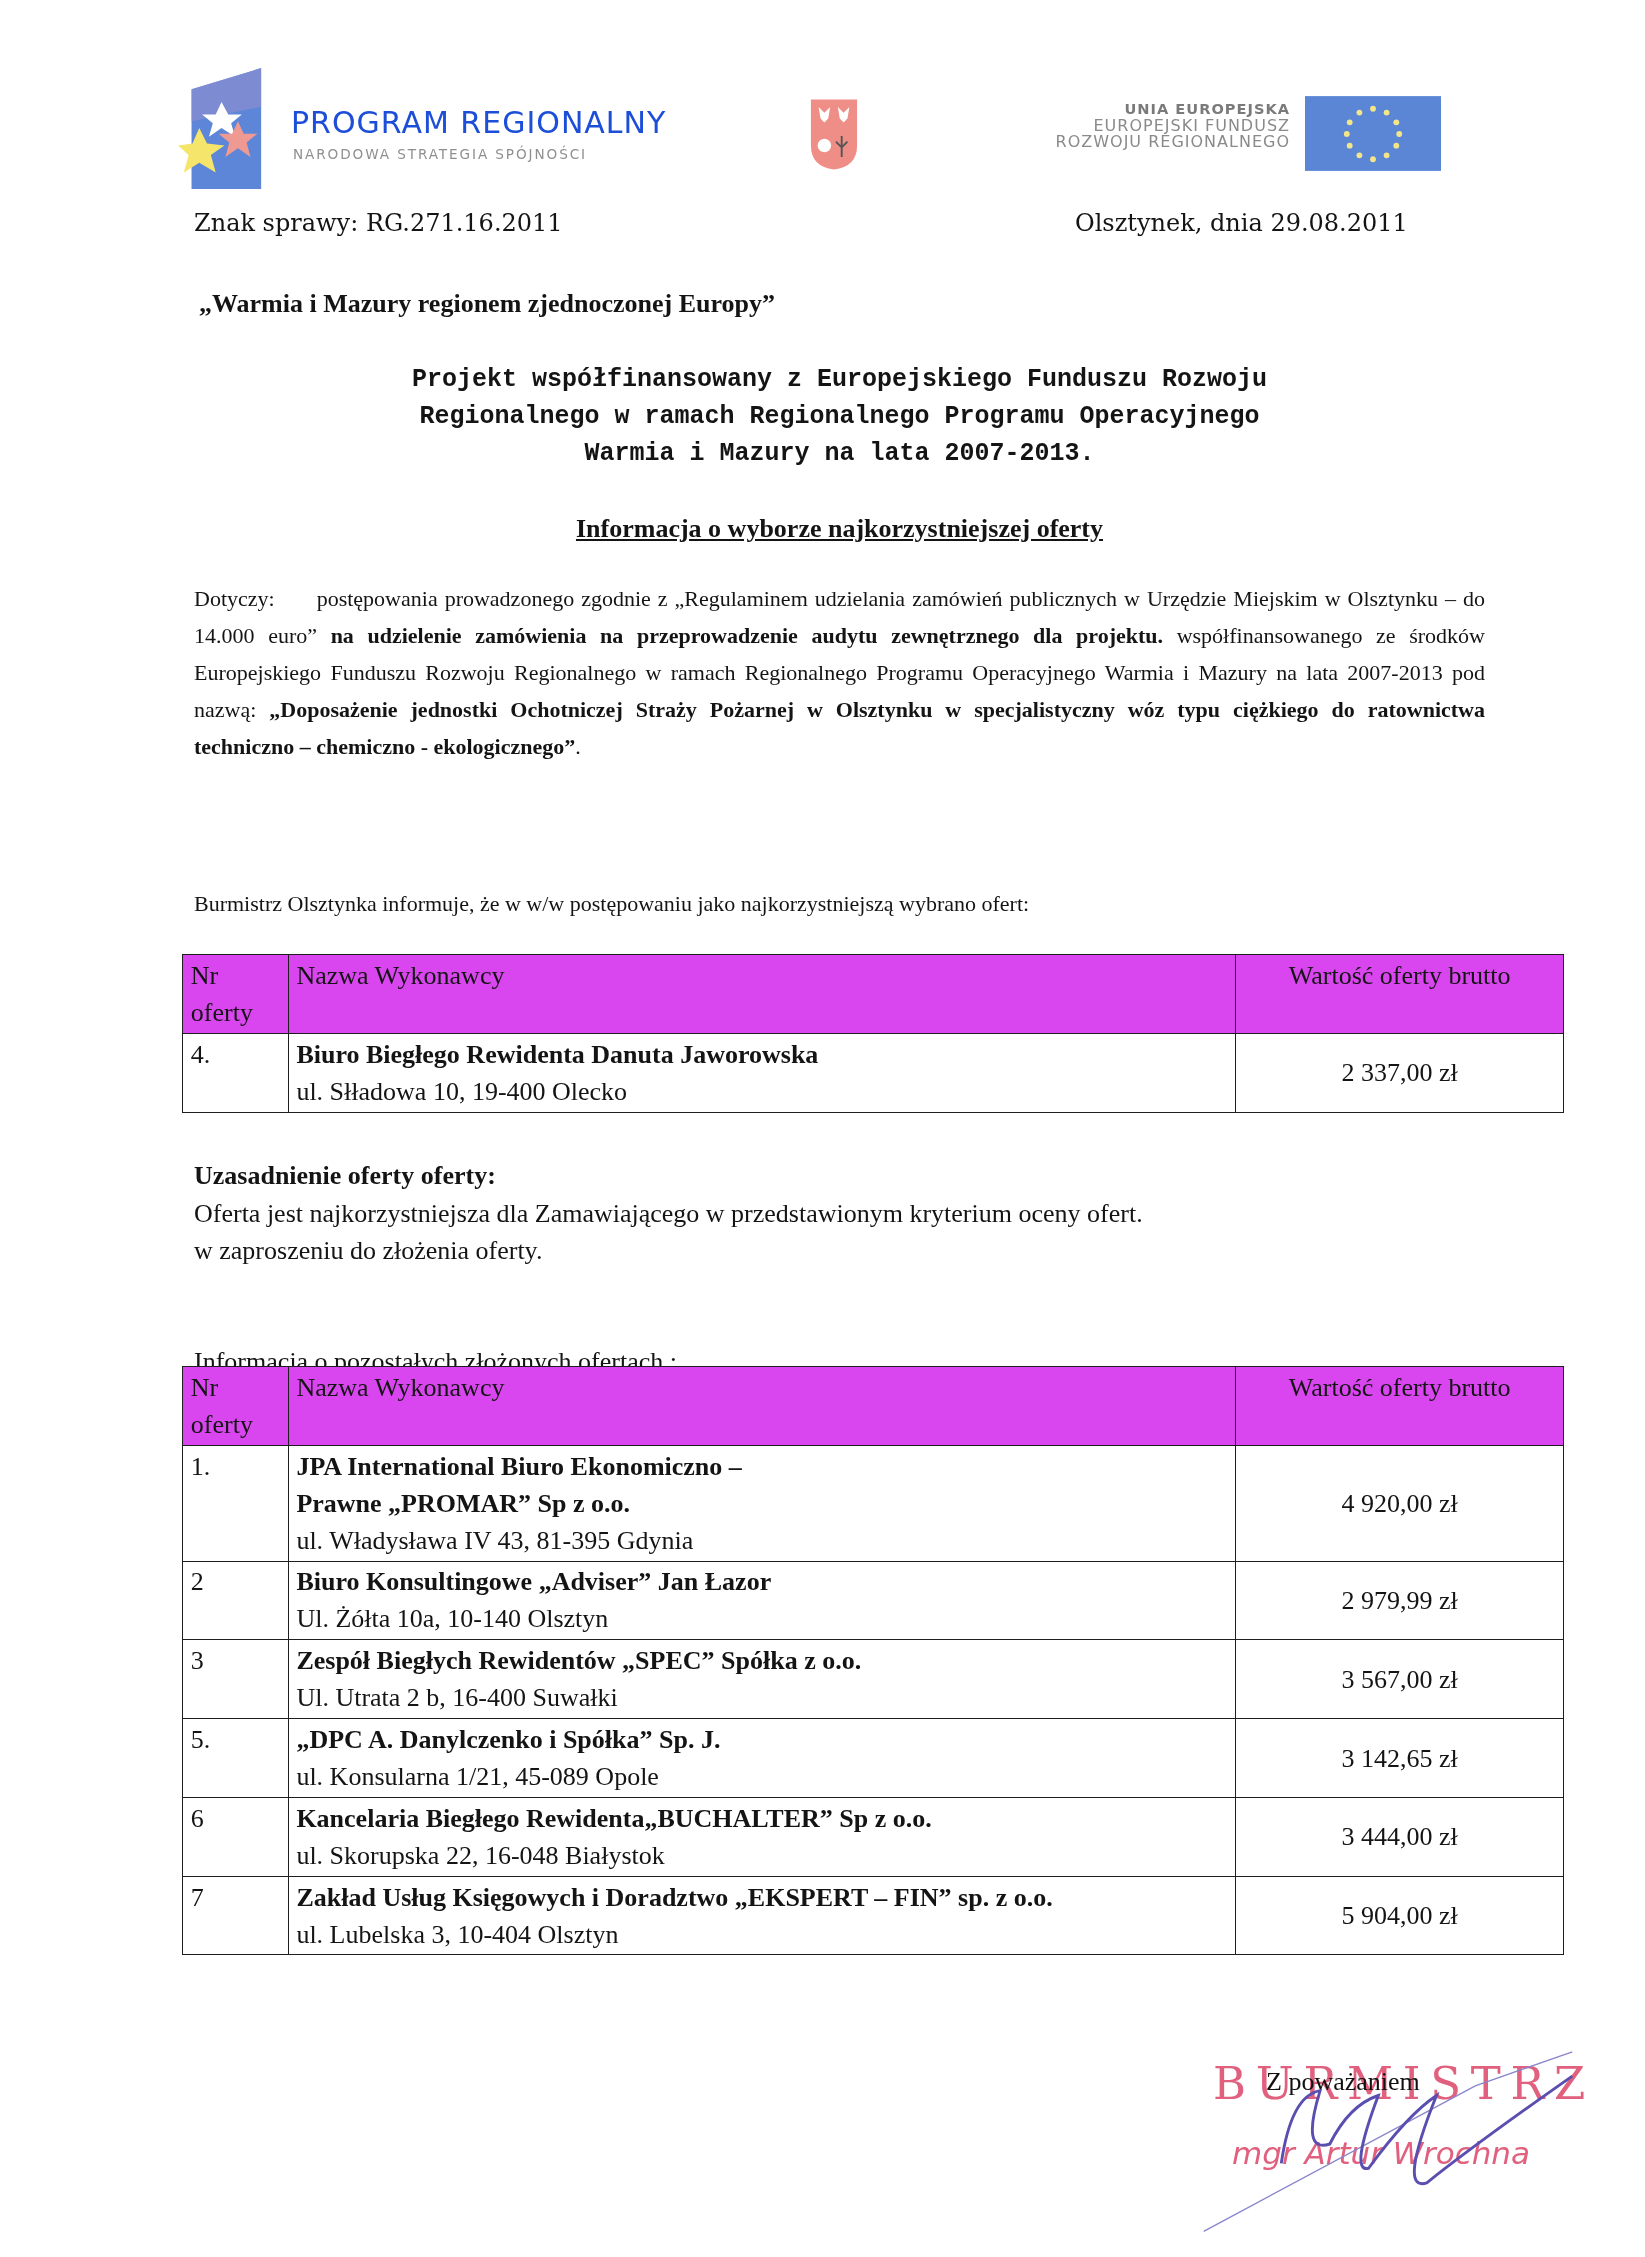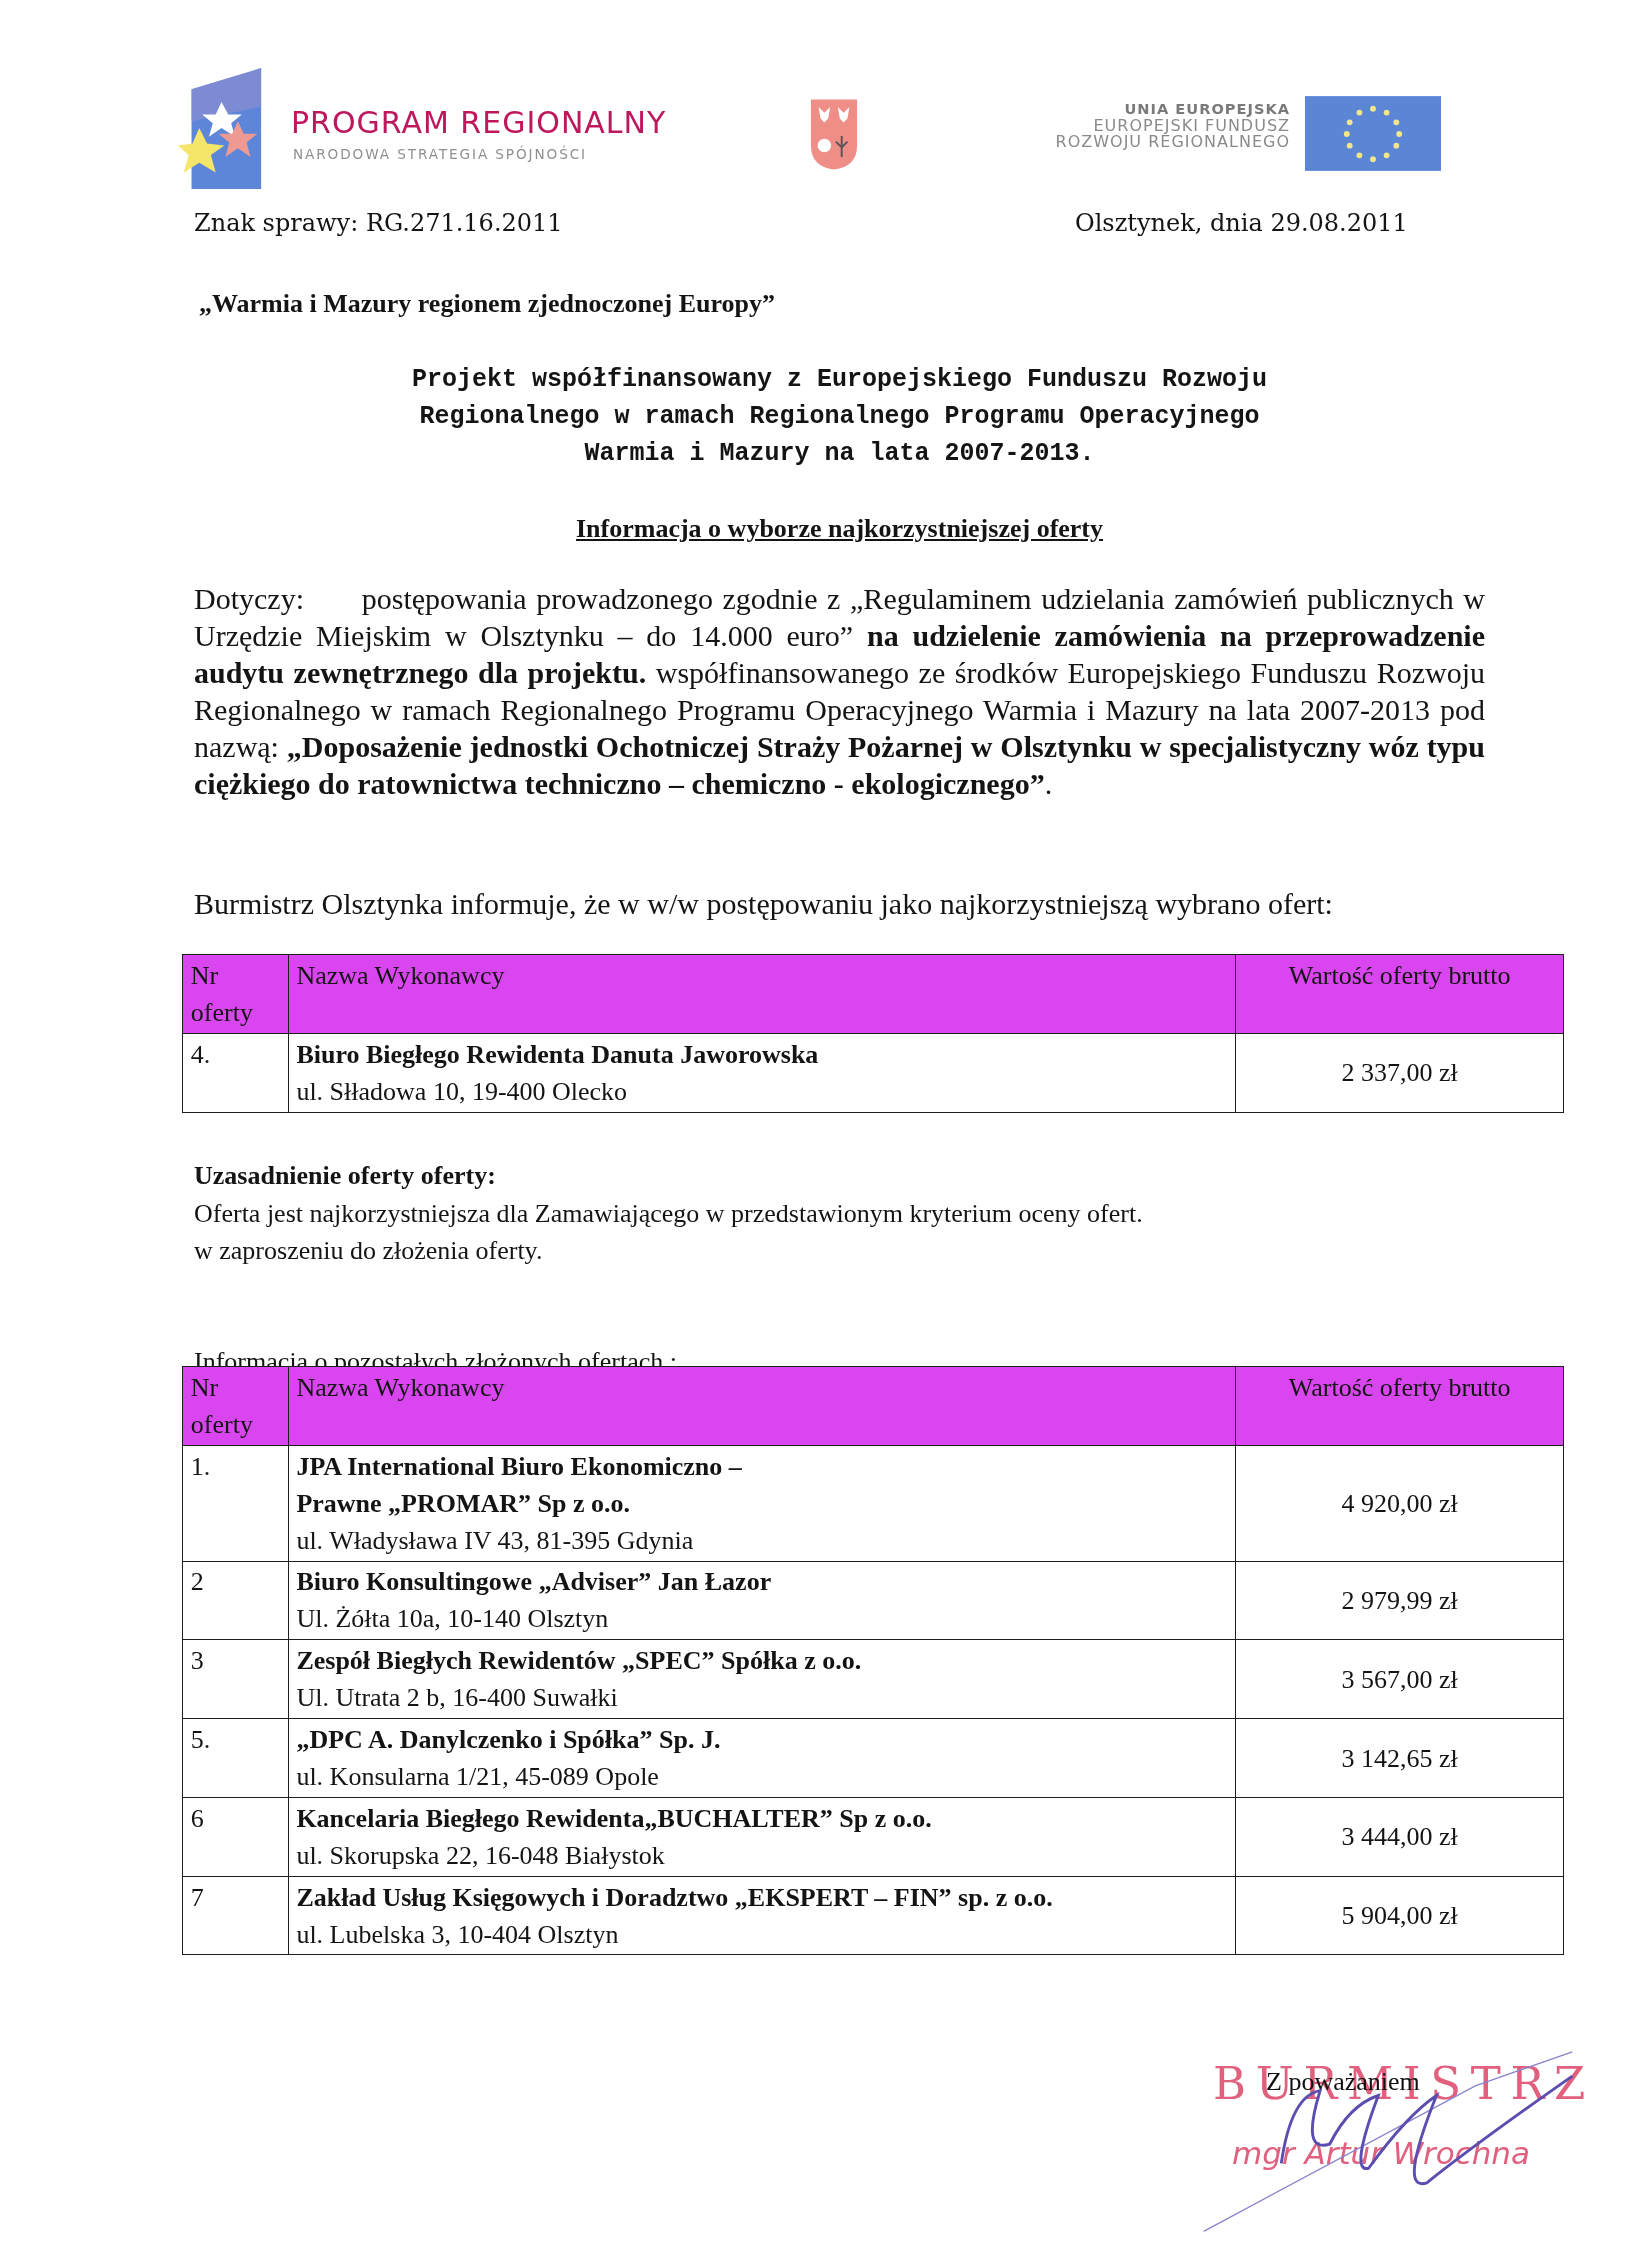--- a/index.html
+++ b/index.html
@@ -2,37 +2,37 @@
 <html><head>
 <meta charset="utf-8">
 <style>
   html, body { margin:0; padding:0; background:#ffffff; }
   body { width:1646px; height:2257px; position:relative; overflow:hidden;
          font-family:"Liberation Serif", "DejaVu Serif", serif; color:#141414; }
   .abs { position:absolute; }
 
   
   .pr-logo { left:178px; top:68px; width:87px; height:121px; }
-  .pr-title { left:291px; top:105px; font-family:"DejaVu Sans", sans-serif; font-size:30px; letter-spacing:1px; color:#be185d; white-space:nowrap; }
+  .pr-title { left:291px; top:105px; font-family:"DejaVu Sans", sans-serif; font-size:30px; letter-spacing:1px; color:#1d4ed8; white-space:nowrap; }
   .pr-sub { left:293px; top:146px; font-family:"DejaVu Sans", sans-serif; font-size:13.6px; letter-spacing:1.9px; color:#8f8f8f; white-space:nowrap; }
   .crest { left:809px; top:97px; width:50px; height:74px; }
   .eu-text { left:1043px; top:101px; width:247px; text-align:right; font-family:"DejaVu Sans", sans-serif; color:#8a8a8a; line-height:16.5px; }
   .eu-text .l1 { font-size:14.6px; font-weight:bold; color:#7a7a7a; letter-spacing:1px; }
   .eu-text .l2, .eu-text .l3 { font-size:16px; letter-spacing:1px; }
   .eu-flag { left:1305px; top:96px; width:136px; height:75px; }
 
   
   .ref { left:194px; top:209px; font-family:"DejaVu Serif", serif; font-size:24px; }
   .date { left:1075px; top:209px; font-family:"DejaVu Serif", serif; font-size:24px; white-space:nowrap; }
 
   .motto { left:199px; top:289px; font-size:26px; font-weight:bold; white-space:nowrap; }
   .project { left:194px; top:361px; width:1291px; text-align:center; font-family:"Liberation Mono", monospace; font-weight:bold; font-size:25px; line-height:37px; }
   .doc-title { left:194px; top:514px; width:1291px; text-align:center; font-size:26px; font-weight:bold; text-decoration:underline; }
 
-  .para { left:194px; width:1291px; font-size:30px; line-height:37px; text-align:justify; text-align-last:left; }
+  .para { left:194px; width:1291px; font-size:22px; line-height:37px; text-align:justify; text-align-last:left; }
   .p-dot { top:580px; }
   .p-dot b { font-weight:bold; }
   .p-info { top:885px; }
 
   table.offers { position:absolute; left:182px; width:1382px; border-collapse:collapse; font-size:26px; }
   table.offers td, table.offers th { border:1.9px solid #1e1e1e; vertical-align:top; padding:1.9px 7.8px; line-height:37px; font-weight:normal; text-align:left; }
   table.offers thead th { background:#d946ef; }
   table.offers th.c3, table.offers td.c3 { text-align:center; vertical-align:middle; }
   table.offers thead th.c3 { vertical-align:top; }
   .c1 { width:89px; }

